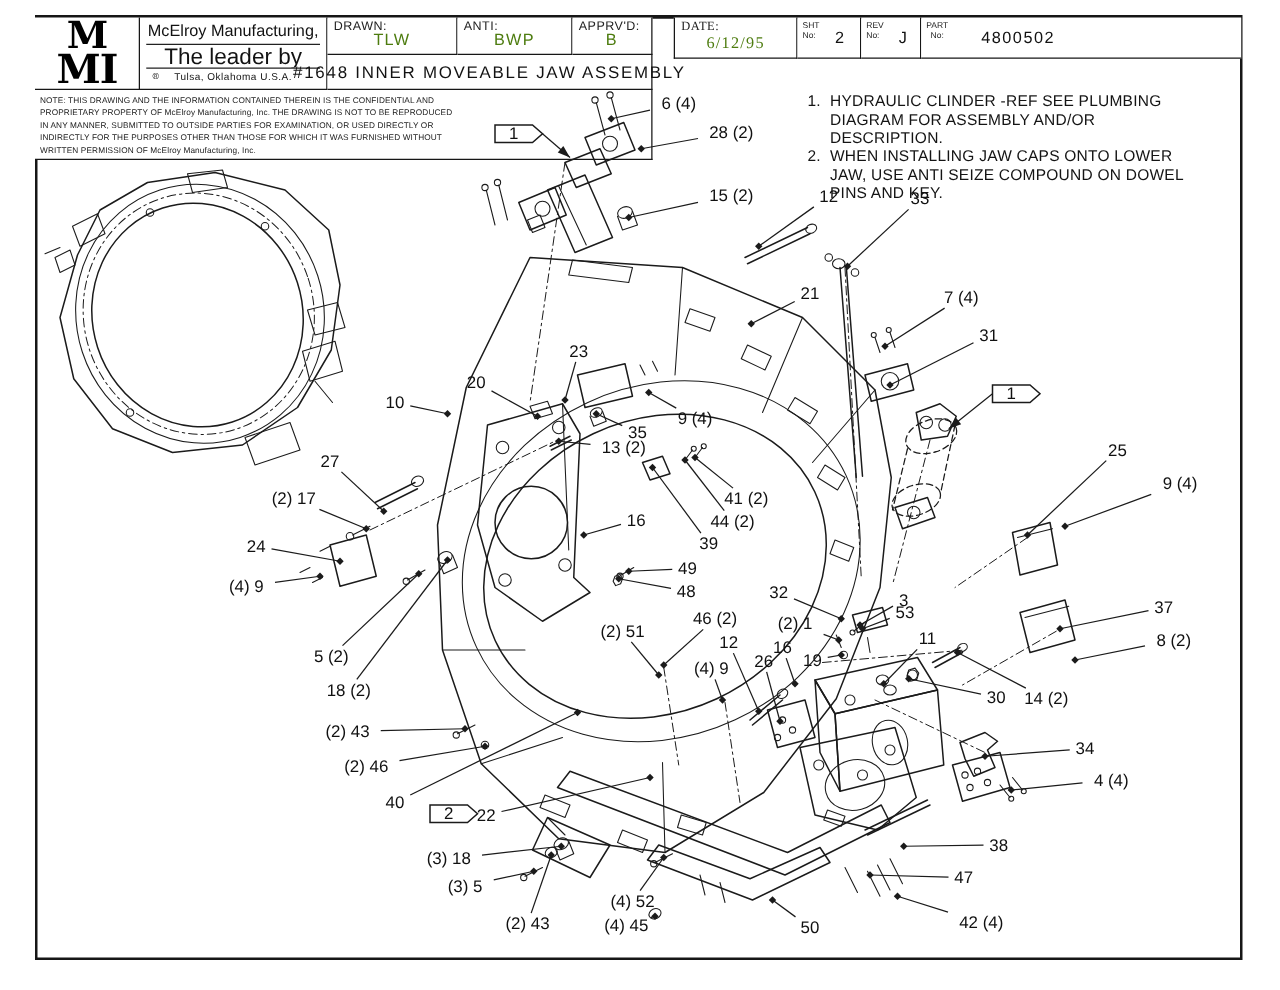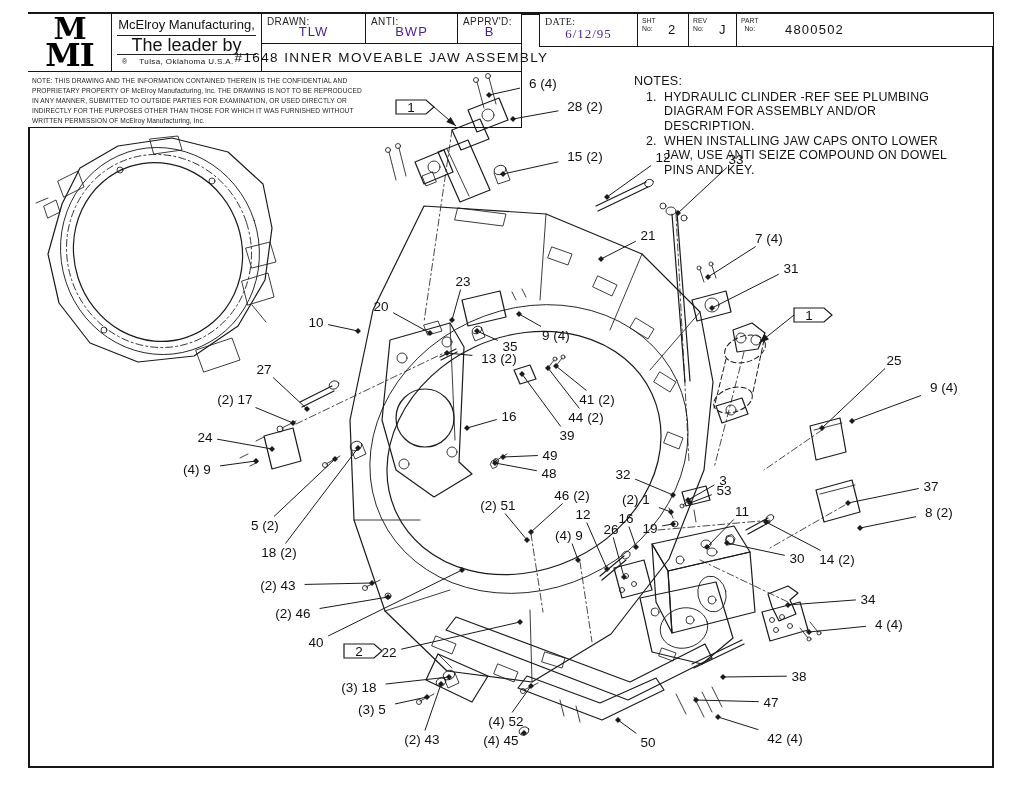--- a/index.html
+++ b/index.html
@@ -6,21 +6,21 @@
   .page{position:relative;width:1024px;height:792px;background:#fff;overflow:hidden;
         font-family:"Liberation Sans",sans-serif;color:#121212;}
   
   .sheet-frame{position:absolute;left:28px;top:12px;width:966px;height:756px;
      border:2px solid #161616;border-top-width:3px;box-sizing:border-box;}
   
   .cell{position:absolute;box-sizing:border-box;border-right:1.5px solid #161616;
         border-bottom:1.5px solid #161616;background:#fff;}
   .cell .flabel{position:absolute;top:2px;left:5px;font-size:10px;letter-spacing:.4px;color:#222;}
   .cell .fvalue{position:absolute;left:0;right:0;top:10px;text-align:center;
-        font-size:13px;letter-spacing:1px;color:#4c1d95;}
+        font-size:13px;letter-spacing:1px;color:#4d7c0f;}
   .cell .stacklabel{position:absolute;top:3px;left:4px;font-size:6.8px;line-height:1.25;color:#222;}
   .cell .sideval{position:absolute;top:8px;left:30px;font-size:13px;letter-spacing:.8px;}
   .logo-cell{display:flex;align-items:center;justify-content:center;}
   .logo-mark{font-family:"DejaVu Serif",serif;font-weight:bold;text-align:center;
      line-height:.82;color:#000;letter-spacing:-1px;}
   .logo-mark .l1{font-size:30px;display:block;}
   .logo-mark .l2{font-size:32px;display:block;}
   .company-cell{padding:0;}
   .co-row{box-sizing:border-box;text-align:center;overflow:hidden;}
   .co-name{height:22px;line-height:22px;font-size:13px;border-bottom:1.2px solid #222;margin:0 5px;}
@@ -107,21 +107,20 @@
         <span>No:</span>
       </span>
       <span class="sideval" style="left:48px;letter-spacing:1.2px;">4800502</span>
     </div>
     <div class="cell disclaimer-cell" style="left:28px;top:72px;width:494px;height:56px;">
       <div class="txt">NOTE: THIS DRAWING AND THE INFORMATION CONTAINED THEREIN IS THE CONFIDENTIAL AND PROPRIETARY PROPERTY OF McElroy Manufacturing, Inc. THE DRAWING IS NOT TO BE REPRODUCED IN ANY MANNER, SUBMITTED TO OUTSIDE PARTIES FOR EXAMINATION, OR USED DIRECTLY OR INDIRECTLY FOR THE PURPOSES OTHER THAN THOSE FOR WHICH IT WAS FURNISHED WITHOUT WRITTEN PERMISSION OF McElroy Manufacturing, Inc.</div>
     </div>
   </div>
 
   <div class="notes">
-    <div class="nh">NOTES:</div>
     <ol>
       <li>
         <span class="num">1.</span>
         <span class="ntext">HYDRAULIC CLINDER -REF SEE PLUMBING DIAGRAM FOR ASSEMBLY AND/OR DESCRIPTION.</span>
       </li>
       <li>
         <span class="num">2.</span>
         <span class="ntext">WHEN INSTALLING JAW CAPS ONTO LOWER JAW, USE ANTI SEIZE COMPOUND ON DOWEL PINS AND KEY.</span>
       </li>
     </ol>

